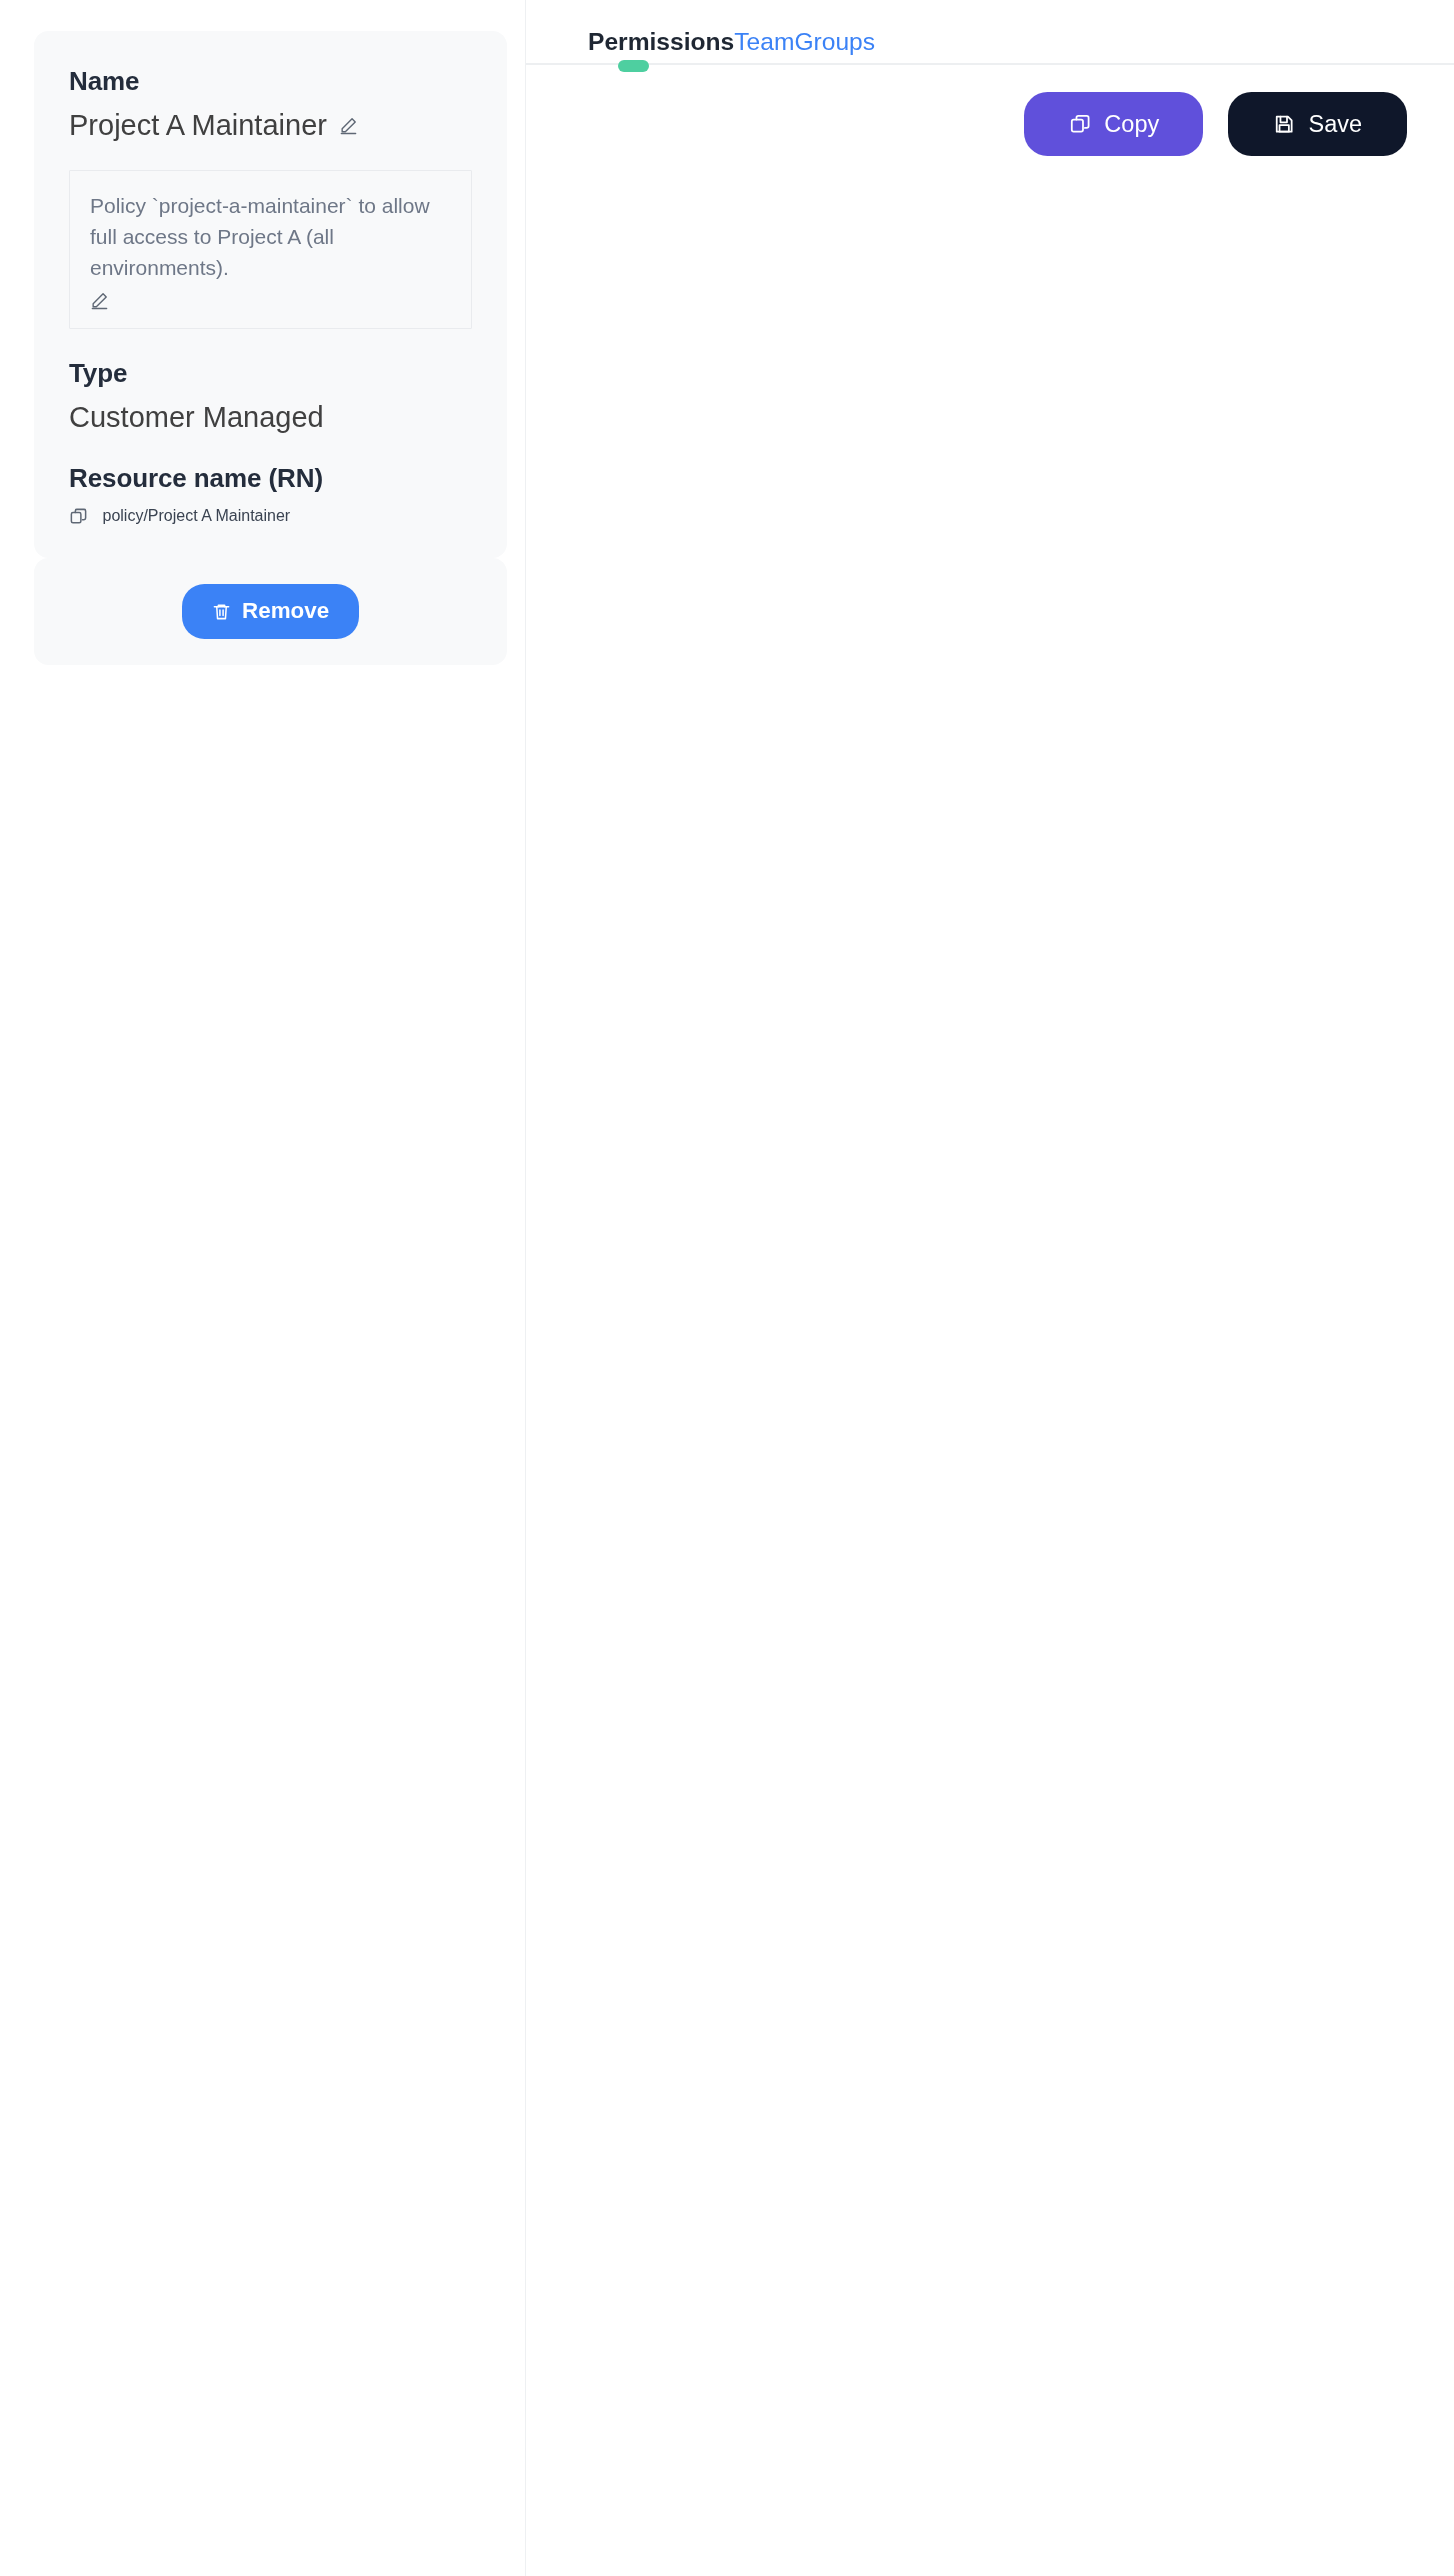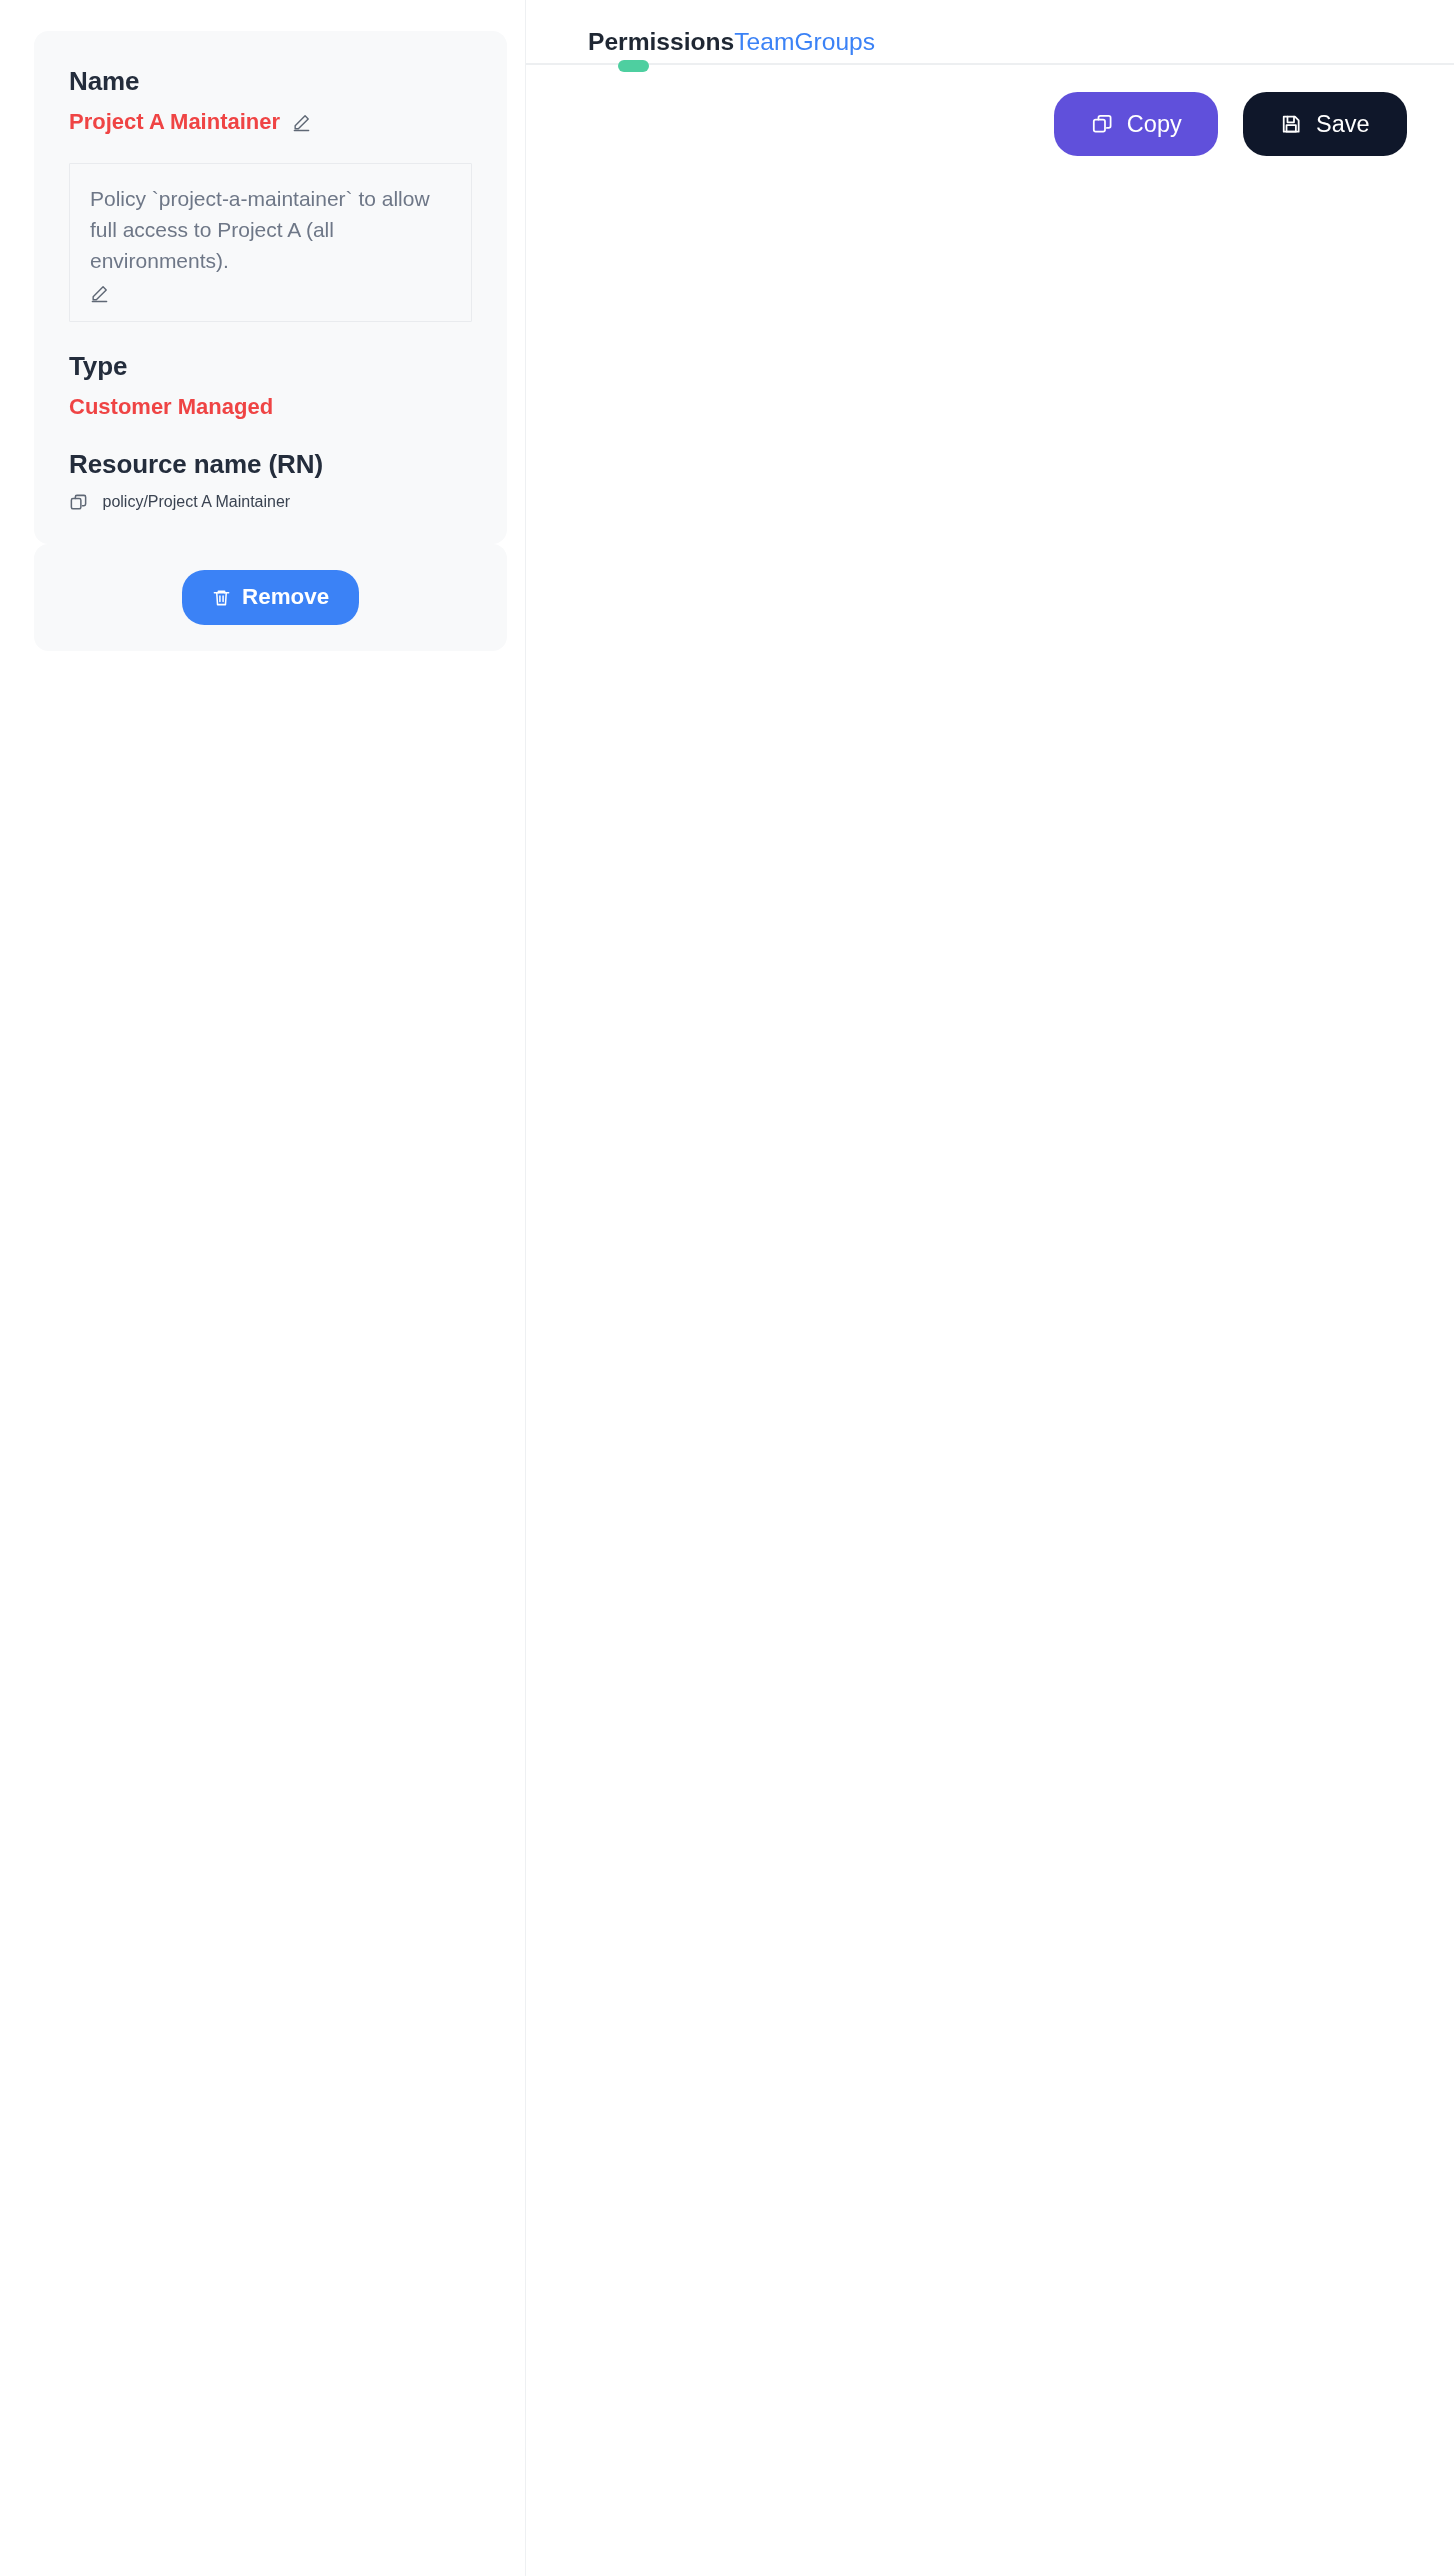--- a/index.html
+++ b/index.html
@@ -27,21 +27,21 @@
   }
   .field-label {
     font-size: 26px; font-weight: 700; color: #242D3C;
     letter-spacing: -0.1px;
   }
   .field-value-row {
     display: flex; align-items: center; gap: 12.3px;
     margin-top: 12.3px;
   }
   .field-value {
-    font-size: 22px; color: #ef4444; font-weight: 700;
+    font-size: 29px; color: #404040; font-weight: 400;
   }
   .pencil-icon { display:inline-flex; align-items:center; }
   .desc-box {
     margin-top: 28px;
     border: 1.1px solid #E9EBEE;
     border-radius: 1px;
     padding: 19px 20px 15.7px 20px;
     width: 403px;
   }
   .desc-text {
@@ -95,21 +95,21 @@
     background: #4ECFA0;
   }
 
   .action-bar {
     display: flex; justify-content: flex-end; align-items: center;
     gap: 24.6px; padding: 28px 48px 0 0;
   }
   .btn-copy, .btn-save {
     border: none; border-radius: 23.5px;
     font-size: 23.5px; font-weight: 400; color: #ffffff;
-    padding: 0 16px; height: 64px; width: 164px;
+    padding: 0 16px; height: 64px; width: 179px;
     display: inline-flex; align-items: center; justify-content: center; gap: 13.4px;
     font-family: "Liberation Sans", sans-serif; cursor: pointer;
   }
   .btn-copy { background: #6050DB; }
   .btn-save { background: #0f172a; }
 
   svg { display: block; }
 </style>
 </head>
 <body>

